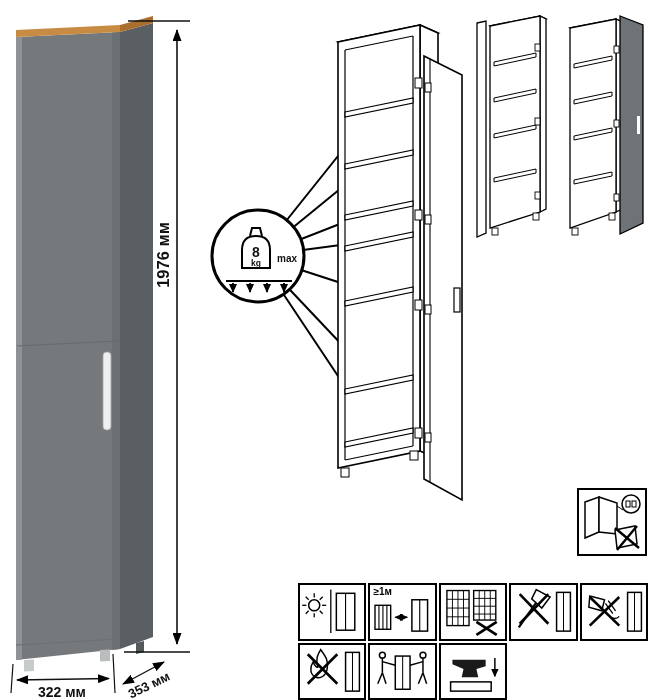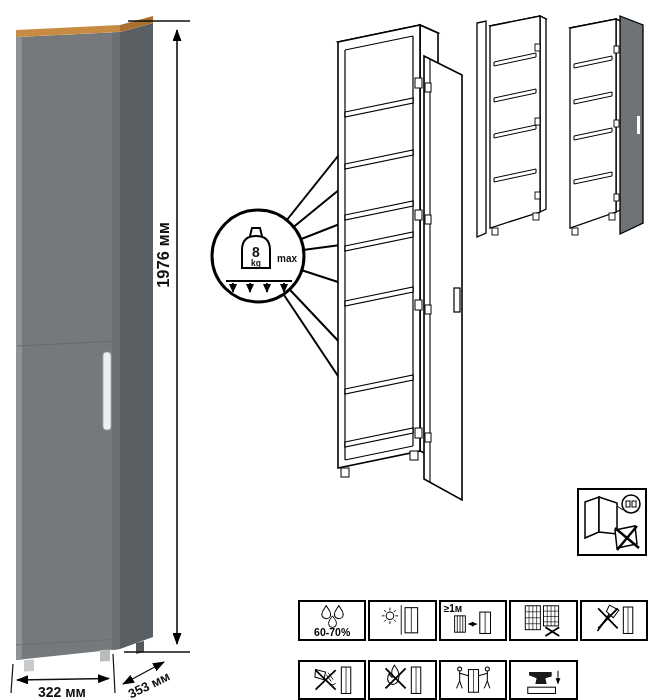--- a/index.html
+++ b/index.html
@@ -11,21 +11,21 @@
   #door-adjust-box {
     position:absolute; left:577px; top:488px; width:70px; height:68px;
     border:2px solid #000; background:#fff;
   }
   #door-adjust-box svg { display:block; width:100%; height:100%; }
   .iconbox-grid {
     position:absolute; left:298px; top:583px; width:350px; height:117px;
     display:grid; grid-template-columns:repeat(5,1fr); grid-template-rows:repeat(2,1fr);
     gap:2px;
   }
-  .cell { position:relative; border:2px solid #000; background:#fff;margin-top:17px; }
+  .cell { position:relative; border:2px solid #000; background:#fff; }
   .cell svg { position:absolute; inset:0; width:100%; height:100%; }
   .cell .label {
     position:absolute; left:0; right:0; bottom:1px; text-align:center;
     font-weight:bold; font-size:10.5px; color:#000; line-height:1;
   }
   .cell .label-temp { font-size:9.5px; }
   .cell .label-top {
     position:absolute; left:3px; top:2px; font-weight:bold; font-size:10px; color:#000; line-height:1;
   }
 </style>
@@ -199,30 +199,20 @@
       </g>
       <g stroke="#000" stroke-width="2.4">
         <line x1="36" y1="38" x2="60" y2="58"></line>
         <line x1="58" y1="36" x2="38" y2="60"></line>
       </g>
     </svg>
   </div>
 
   <div class="iconbox-grid">
 
-    <div class="cell">
-      <svg viewBox="0 0 69 58">
-        <g stroke="#000" stroke-width="1.7" fill="#fff">
-          <path d="M0,-10 C3.5,-4.5 7,-1.5 7,3.5 A7,7 0 1 1 -7,3.5 C-7,-1.5 -3.5,-4.5 0,-10 Z" transform="translate(25,16)"></path>
-          <path d="M0,-10 C3.5,-4.5 7,-1.5 7,3.5 A7,7 0 1 1 -7,3.5 C-7,-1.5 -3.5,-4.5 0,-10 Z" transform="translate(45,16)"></path>
-          <path d="M0,-10 C3.5,-4.5 7,-1.5 7,3.5 A7,7 0 1 1 -7,3.5 C-7,-1.5 -3.5,-4.5 0,-10 Z" transform="translate(35,31) scale(0.9)"></path>
-        </g>
-      </svg>
-      <span class="label">60-70%</span>
-    </div>
 
 
     <div class="cell">
       <svg viewBox="0 0 69 58">
         <g stroke="#000" stroke-width="1.6" fill="#fff">
           <circle cx="15" cy="22" r="6"></circle>
           <g stroke-width="1.4">
             <line x1="23.5" y1="22" x2="28" y2="22"></line>
             <line x1="6.5" y1="22" x2="2" y2="22"></line>
             <line x1="15" y1="13.5" x2="15" y2="9"></line>

